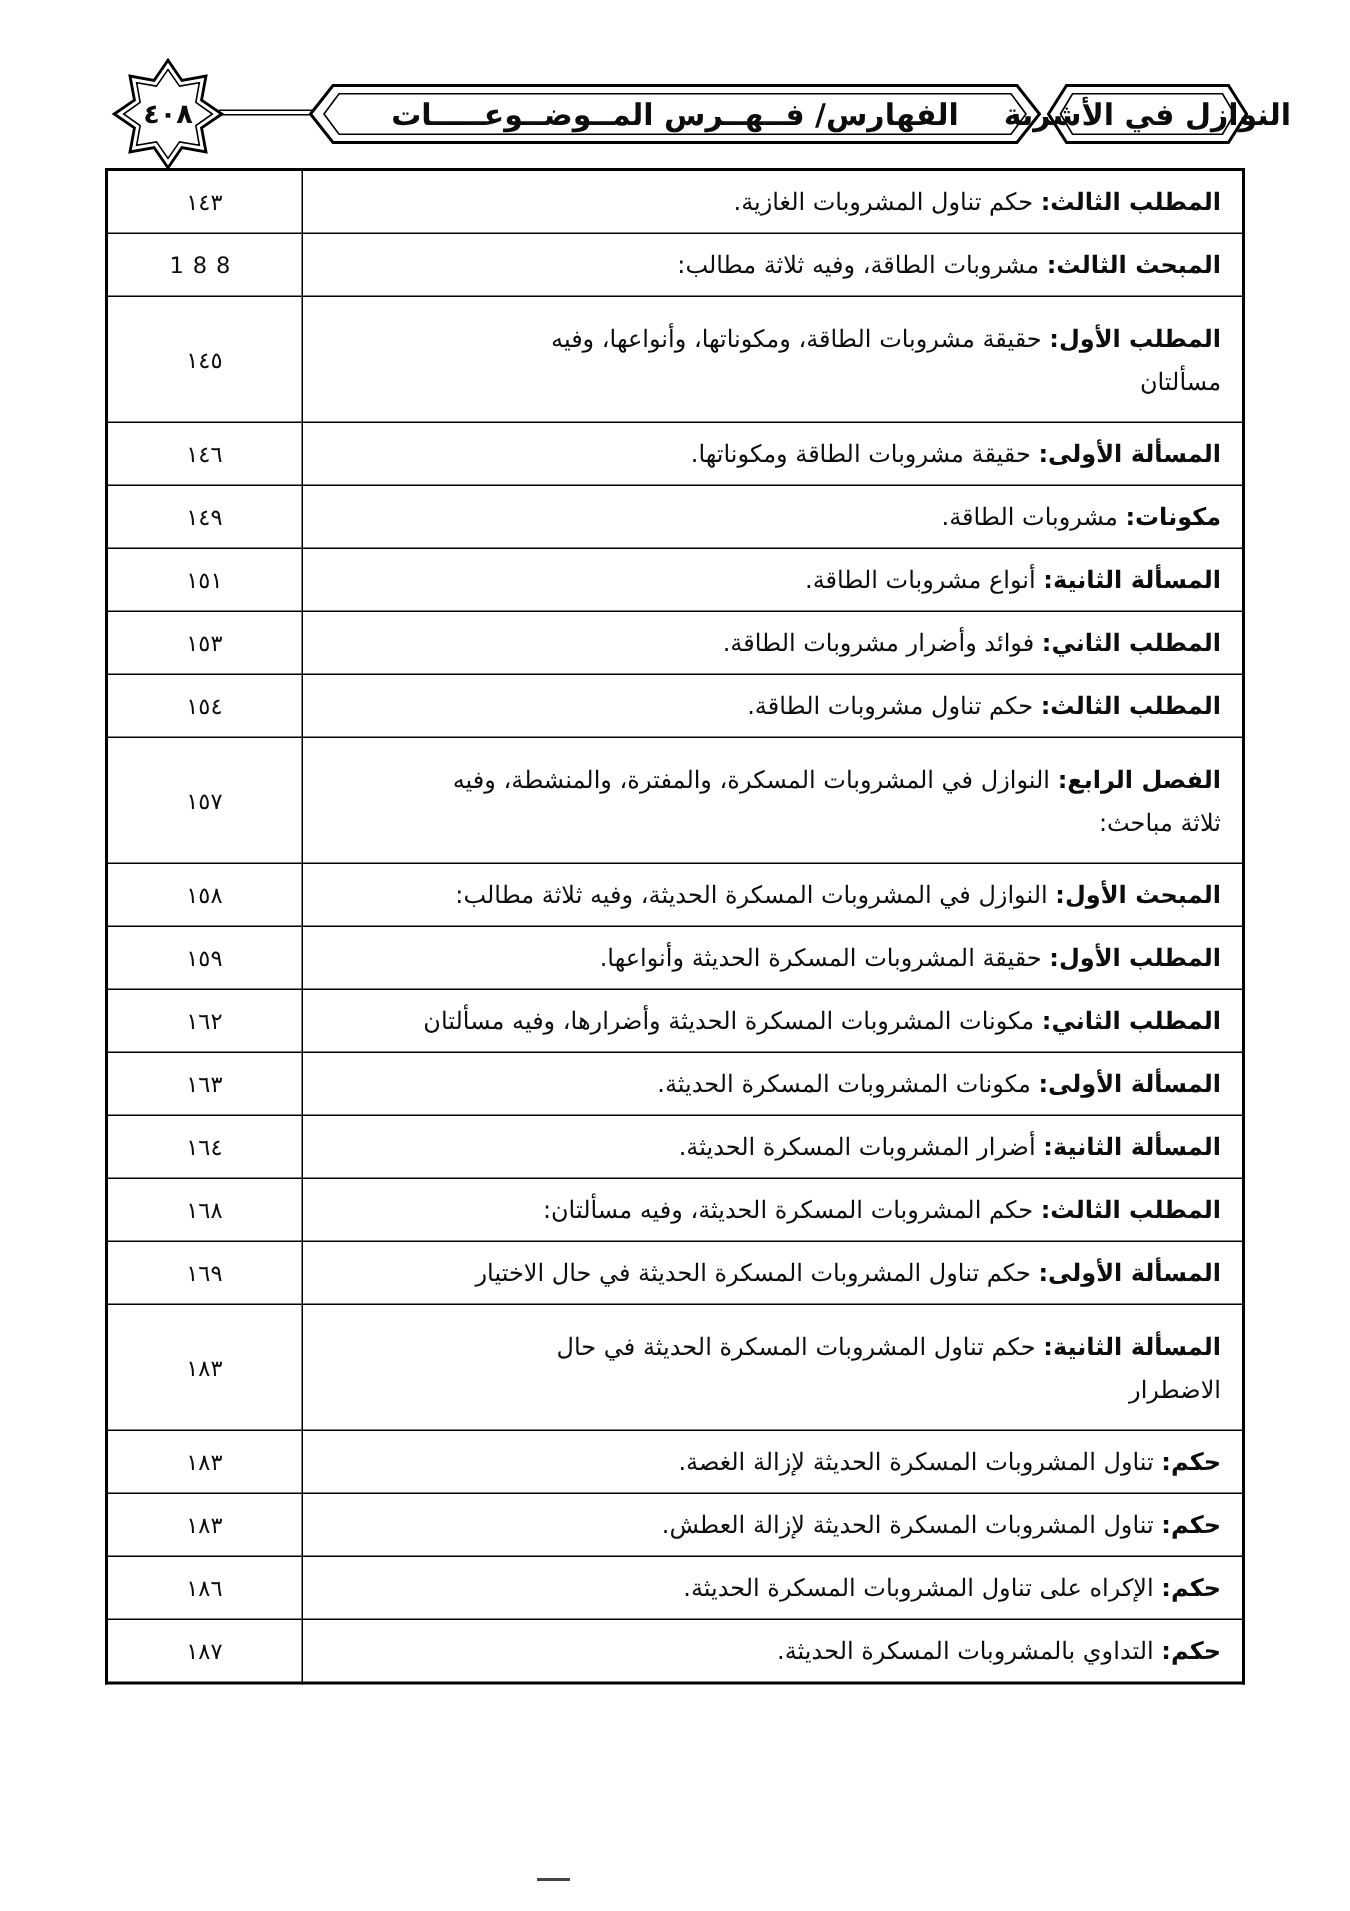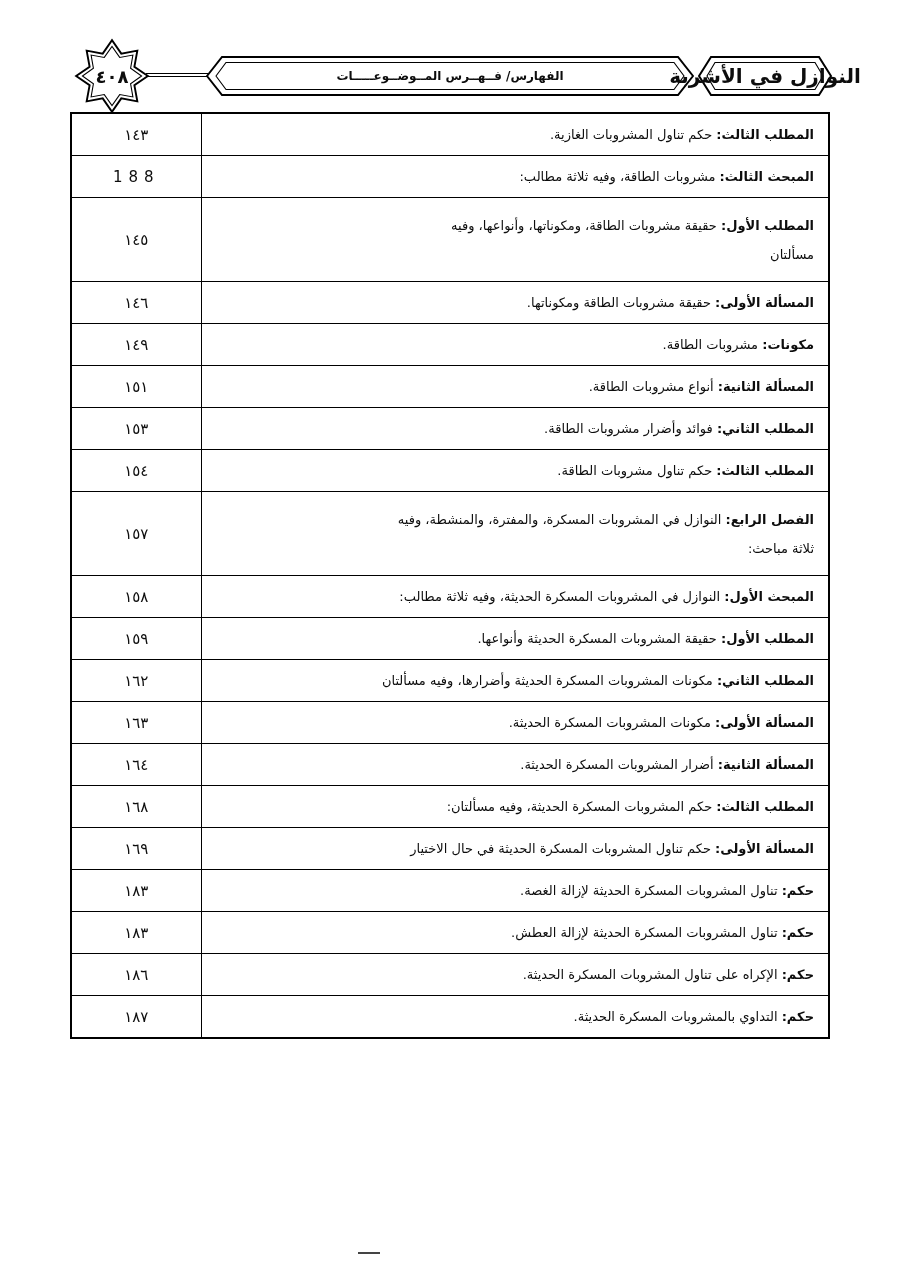--- a/index.html
+++ b/index.html
@@ -22,40 +22,40 @@
   }
   .hdr-rule {
     position: absolute; top: 73px; left: 146px; width: 62px; height: 4px;
     border-top: 1.6px solid #000; border-bottom: 1.6px solid #000;
   }
   .hdr-box { position: absolute; top: 55px; height: 42px; }
   .hdr-box svg { position: absolute; top: 0; left: 0; }
   .hdr-box .hdr-text {
     position: absolute; top: 0; left: 0; right: 0; bottom: 0;
     display: flex; align-items: center; justify-content: center;
-    font-weight: bold; font-size: 12px; white-space: nowrap;
+    font-weight: bold; font-size: 20px; white-space: nowrap;
   }
   .hdr-center { left: 206px; width: 488px; }
   .hdr-right  { left: 698px; width: 134px; }
   .hdr-right .hdr-text { font-size: 20px; }
 
   
   .toc-table {
     position: absolute; top: 112px; right: 70px;
     width: 760px;
     border-collapse: collapse;
     border: 2.5px solid #000;
   }
   .toc-table td {
     border: 1.4px solid #000;
     vertical-align: middle;
   }
   td.entry {
     padding: 6px 14px 6px 10px;
-    font-size: 13px;
+    font-size: 16px;
     line-height: 29px;
     text-align: right;
     height: 42px;
   }
   td.num {
     width: 130px;
     text-align: center;
     font-size: 15px;
     letter-spacing: 6px;
     padding: 4px 2px;
@@ -179,20 +179,24 @@
       <tr>
         <td class="entry"><span class="lbl">المطلب الثالث:</span><span class="txt"> حكم المشروبات المسكرة الحديثة، وفيه مسألتان:</span></td>
         <td class="num">١٦٨</td>
       </tr>
 
       <tr>
         <td class="entry"><span class="lbl">المسألة الأولى:</span><span class="txt"> حكم تناول المشروبات المسكرة الحديثة في حال الاختيار</span></td>
         <td class="num">١٦٩</td>
       </tr>
 
+      <tr class="tall">
+        <td class="entry"><span class="lbl">المسألة الثانية:</span><span class="txt"> حكم تناول المشروبات المسكرة الحديثة في حال</span><br><span class="txt">الاضطرار</span></td>
+        <td class="num">١٨٣</td>
+      </tr>
 
       <tr>
         <td class="entry"><span class="lbl">حكم:</span><span class="txt"> تناول المشروبات المسكرة الحديثة لإزالة الغصة.</span></td>
         <td class="num">١٨٣</td>
       </tr>
 
       <tr>
         <td class="entry"><span class="lbl">حكم:</span><span class="txt"> تناول المشروبات المسكرة الحديثة لإزالة العطش.</span></td>
         <td class="num">١٨٣</td>
       </tr>

